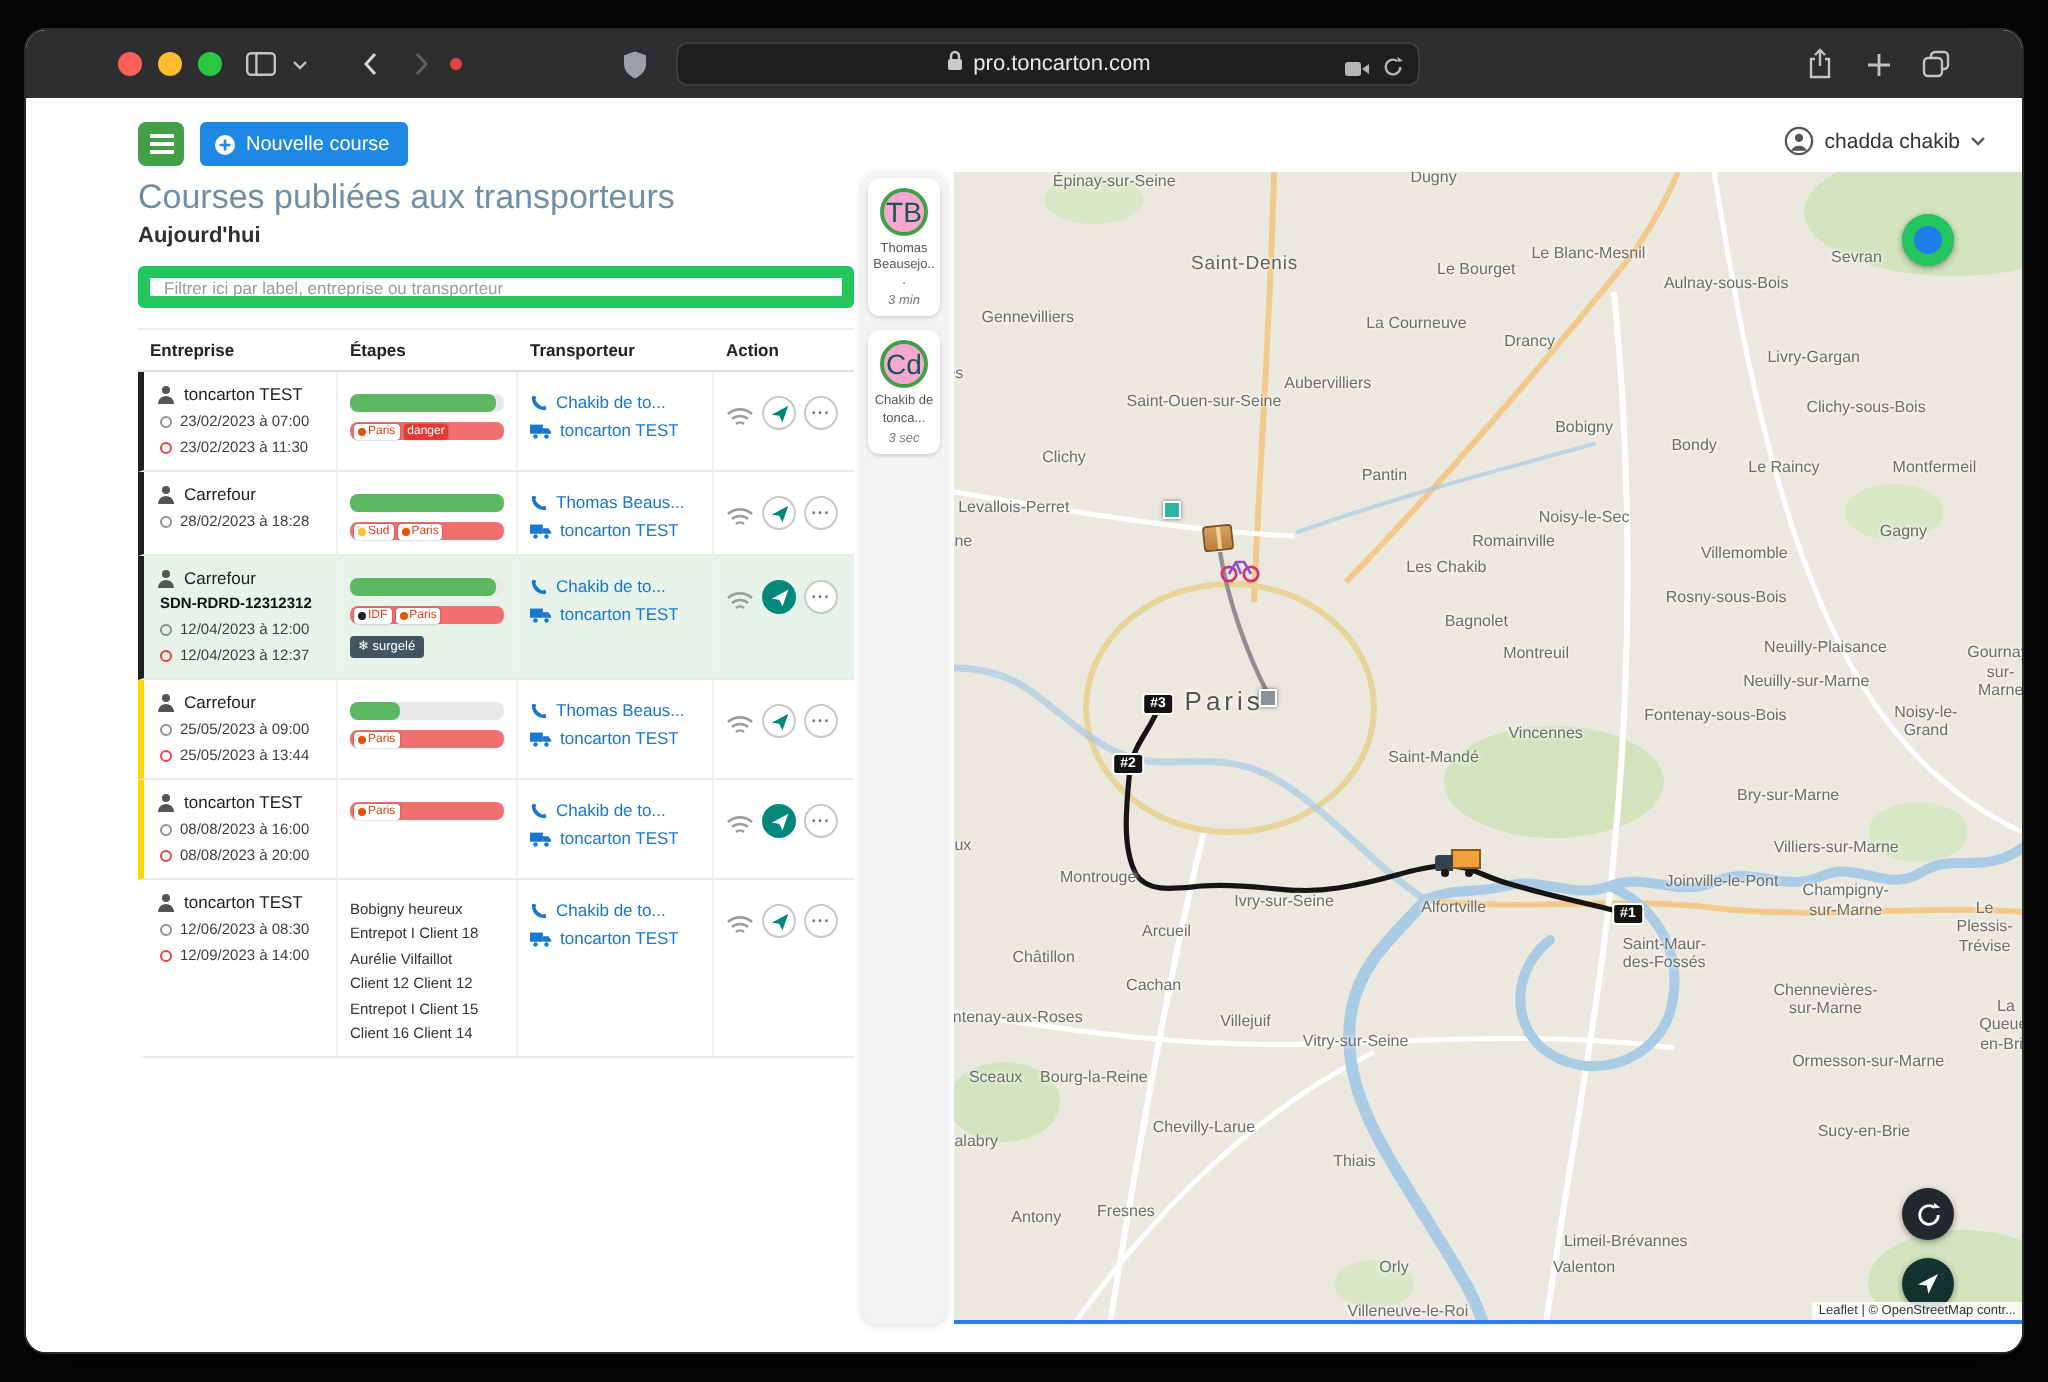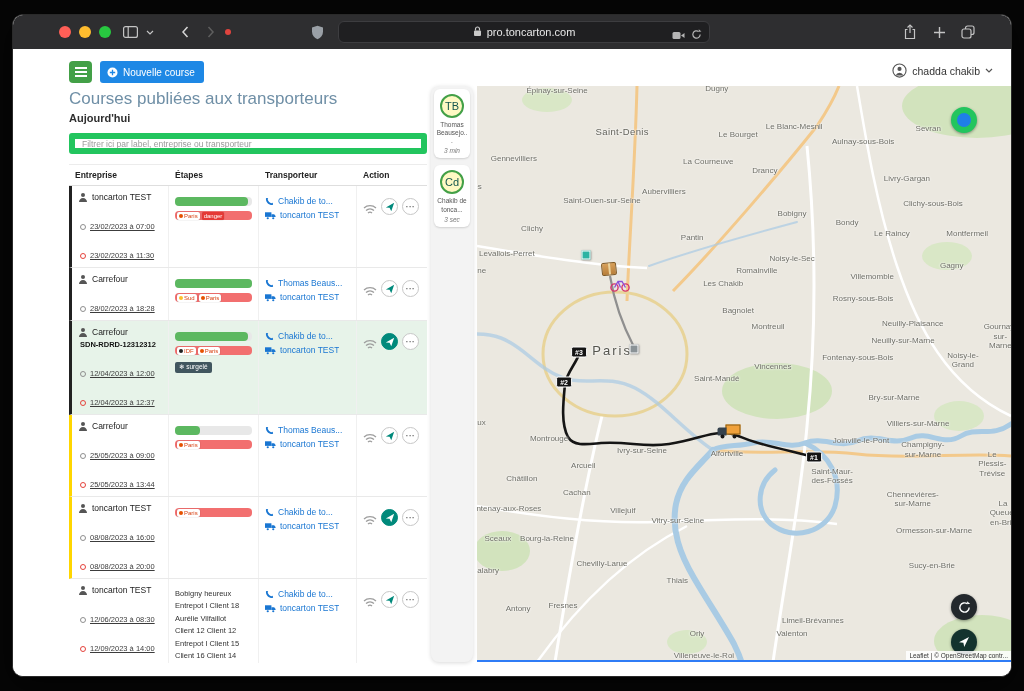--- a/index.html
+++ b/index.html
@@ -44,21 +44,21 @@
     border-top:1px solid #ececec; border-bottom:1px solid #dedede; }
   .hcell { font-size:8.5px; font-weight:bold; color:#222; padding:5px 6px; }
   .tbody { }
   .trow { display:grid; grid-template-columns:97px 90px 98px 67px; border-bottom:1px solid #e9e9e9;
     border-left:3px solid transparent; background:#fff; cursor:pointer; }
   .trow.sel { background:#e7f3e9; }
   .cell { padding:6px 6px 7px 6px; border-right:1px solid #f0f0f0; position:relative; }
   .cell.c4 { border-right:none; display:flex; align-items:flex-start; gap:4px; padding-top:12px; }
   .comp { display:flex; align-items:center; gap:4px; font-size:8.5px; color:#222; }
   .ref { font-size:7.5px; font-weight:bold; color:#111; margin:3px 0 0 2px; }
-  .dline { display:flex; align-items:center; gap:4px; font-size:7.5px; color:#3c3c3c; margin-top:20px; padding-left:2px;text-decoration:underline; }
+  .dline { display:flex; align-items:center; gap:4px; font-size:7.5px; color:#3c3c3c; margin-top:4px; padding-left:2px; }
   .dot { width:6px; height:6px; border:1.5px solid #8f8f8f; border-radius:50%; flex:0 0 auto; }
   .dot.red { border-color:#e5423c; }
   .bar { position:relative; height:9px; border-radius:4px; background:#e8e8e8; margin-top:5px; overflow:visible; }
   .bar .fill { height:100%; border-radius:4px; background:#5cb860; }
   .bar.red { background:#f26f6f; display:flex; align-items:center; gap:2px; padding-left:2px; }
   .pill { background:#fff; border-radius:2px; font-size:6px; color:#d84315; padding:0 2px; line-height:8px;
     display:inline-flex; align-items:center; gap:1px; box-shadow:0 0 1px rgba(0,0,0,.4); white-space:nowrap; }
   .pill .pdot { width:4px; height:4px; border-radius:50%; display:inline-block; }
   .pill.solid { background:#e53935; color:#fff; }
   .tagpill { display:inline-block; margin-top:5px; background:#41565f; color:#fff; font-size:6.5px;
@@ -71,21 +71,21 @@
     align-items:center; justify-content:center; background:#fff; cursor:pointer; flex:0 0 auto; }
   .cbtn.filled { background:#00897b; border-color:#00897b; }
   .cbtn.dots { font-size:8px; font-weight:bold; color:#666; letter-spacing:.5px; }
 
   
   .drivers { position:absolute; left:418px; top:37px; width:42px; height:576px; background:#f3f3f3;
     border-radius:8px; box-shadow:0 1px 4px rgba(0,0,0,.15); padding:3px; }
   .dcard { background:#fff; border-radius:6px; box-shadow:0 1px 2px rgba(0,0,0,.15); padding:5px 2px 4px;
     margin-bottom:7px; text-align:center; cursor:pointer; }
   .avat { width:24px; height:24px; border:2px solid #43a047; border-radius:50%; margin:0 auto;
-    display:flex; align-items:center; justify-content:center; font-size:11px; color:#14564e; background:#fef9c3; }
+    display:flex; align-items:center; justify-content:center; font-size:14px; color:#14564e; background:#f9a8d4; }
   .dname { font-size:6.5px; color:#555; margin-top:3px; line-height:1.25; word-break:break-word; }
   .dtime { font-size:6.5px; color:#777; font-style:italic; margin-top:2px; }
 
   
   .map { position:absolute; left:464px; top:37px; width:534px; height:576px; background:#ebe8e0;
     overflow:hidden; cursor:grab; }
   .map::after { content:''; position:absolute; left:0; right:0; bottom:0; height:2px; background:#2f7cf6; }
   .map-base { position:absolute; left:0; top:0; width:100%; height:100%; }
   .mlabel { position:absolute; transform:translate(-50%,-50%); font-size:8px; color:#6e6e66;
     text-shadow:0 0 2px #fff, 0 0 3px #fff; white-space:pre-line; text-align:center; line-height:1.2; pointer-events:none; }

